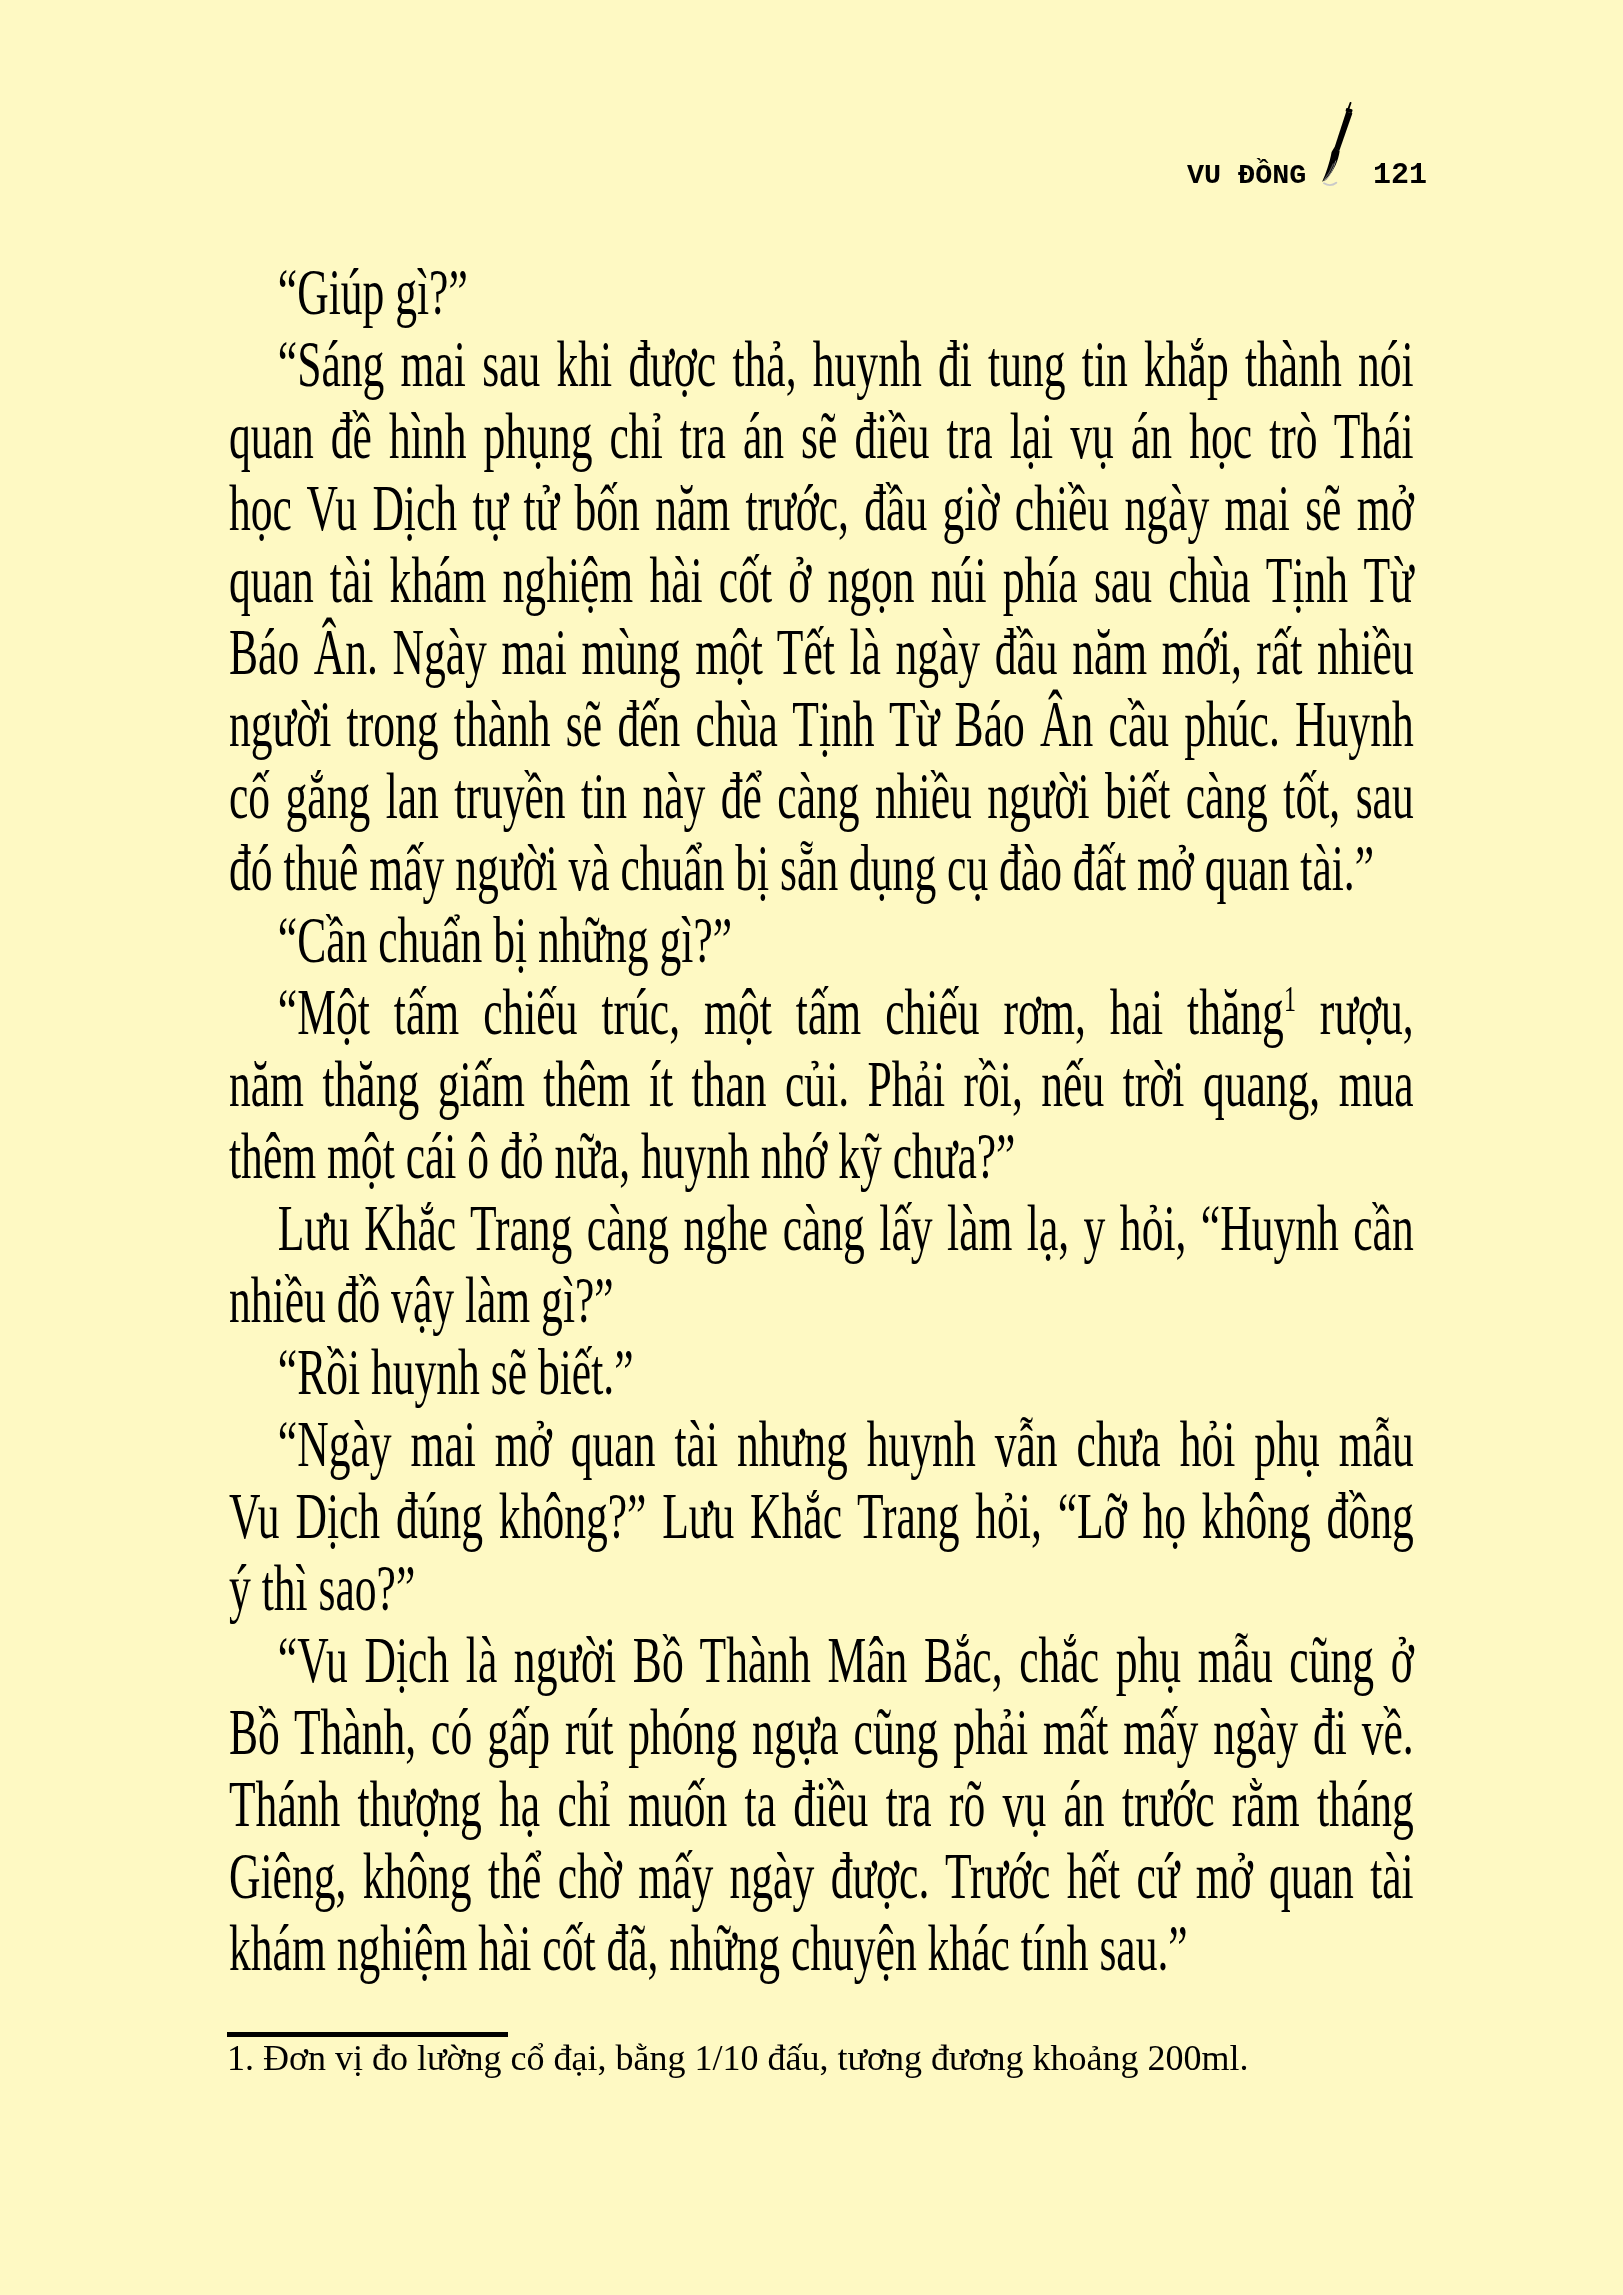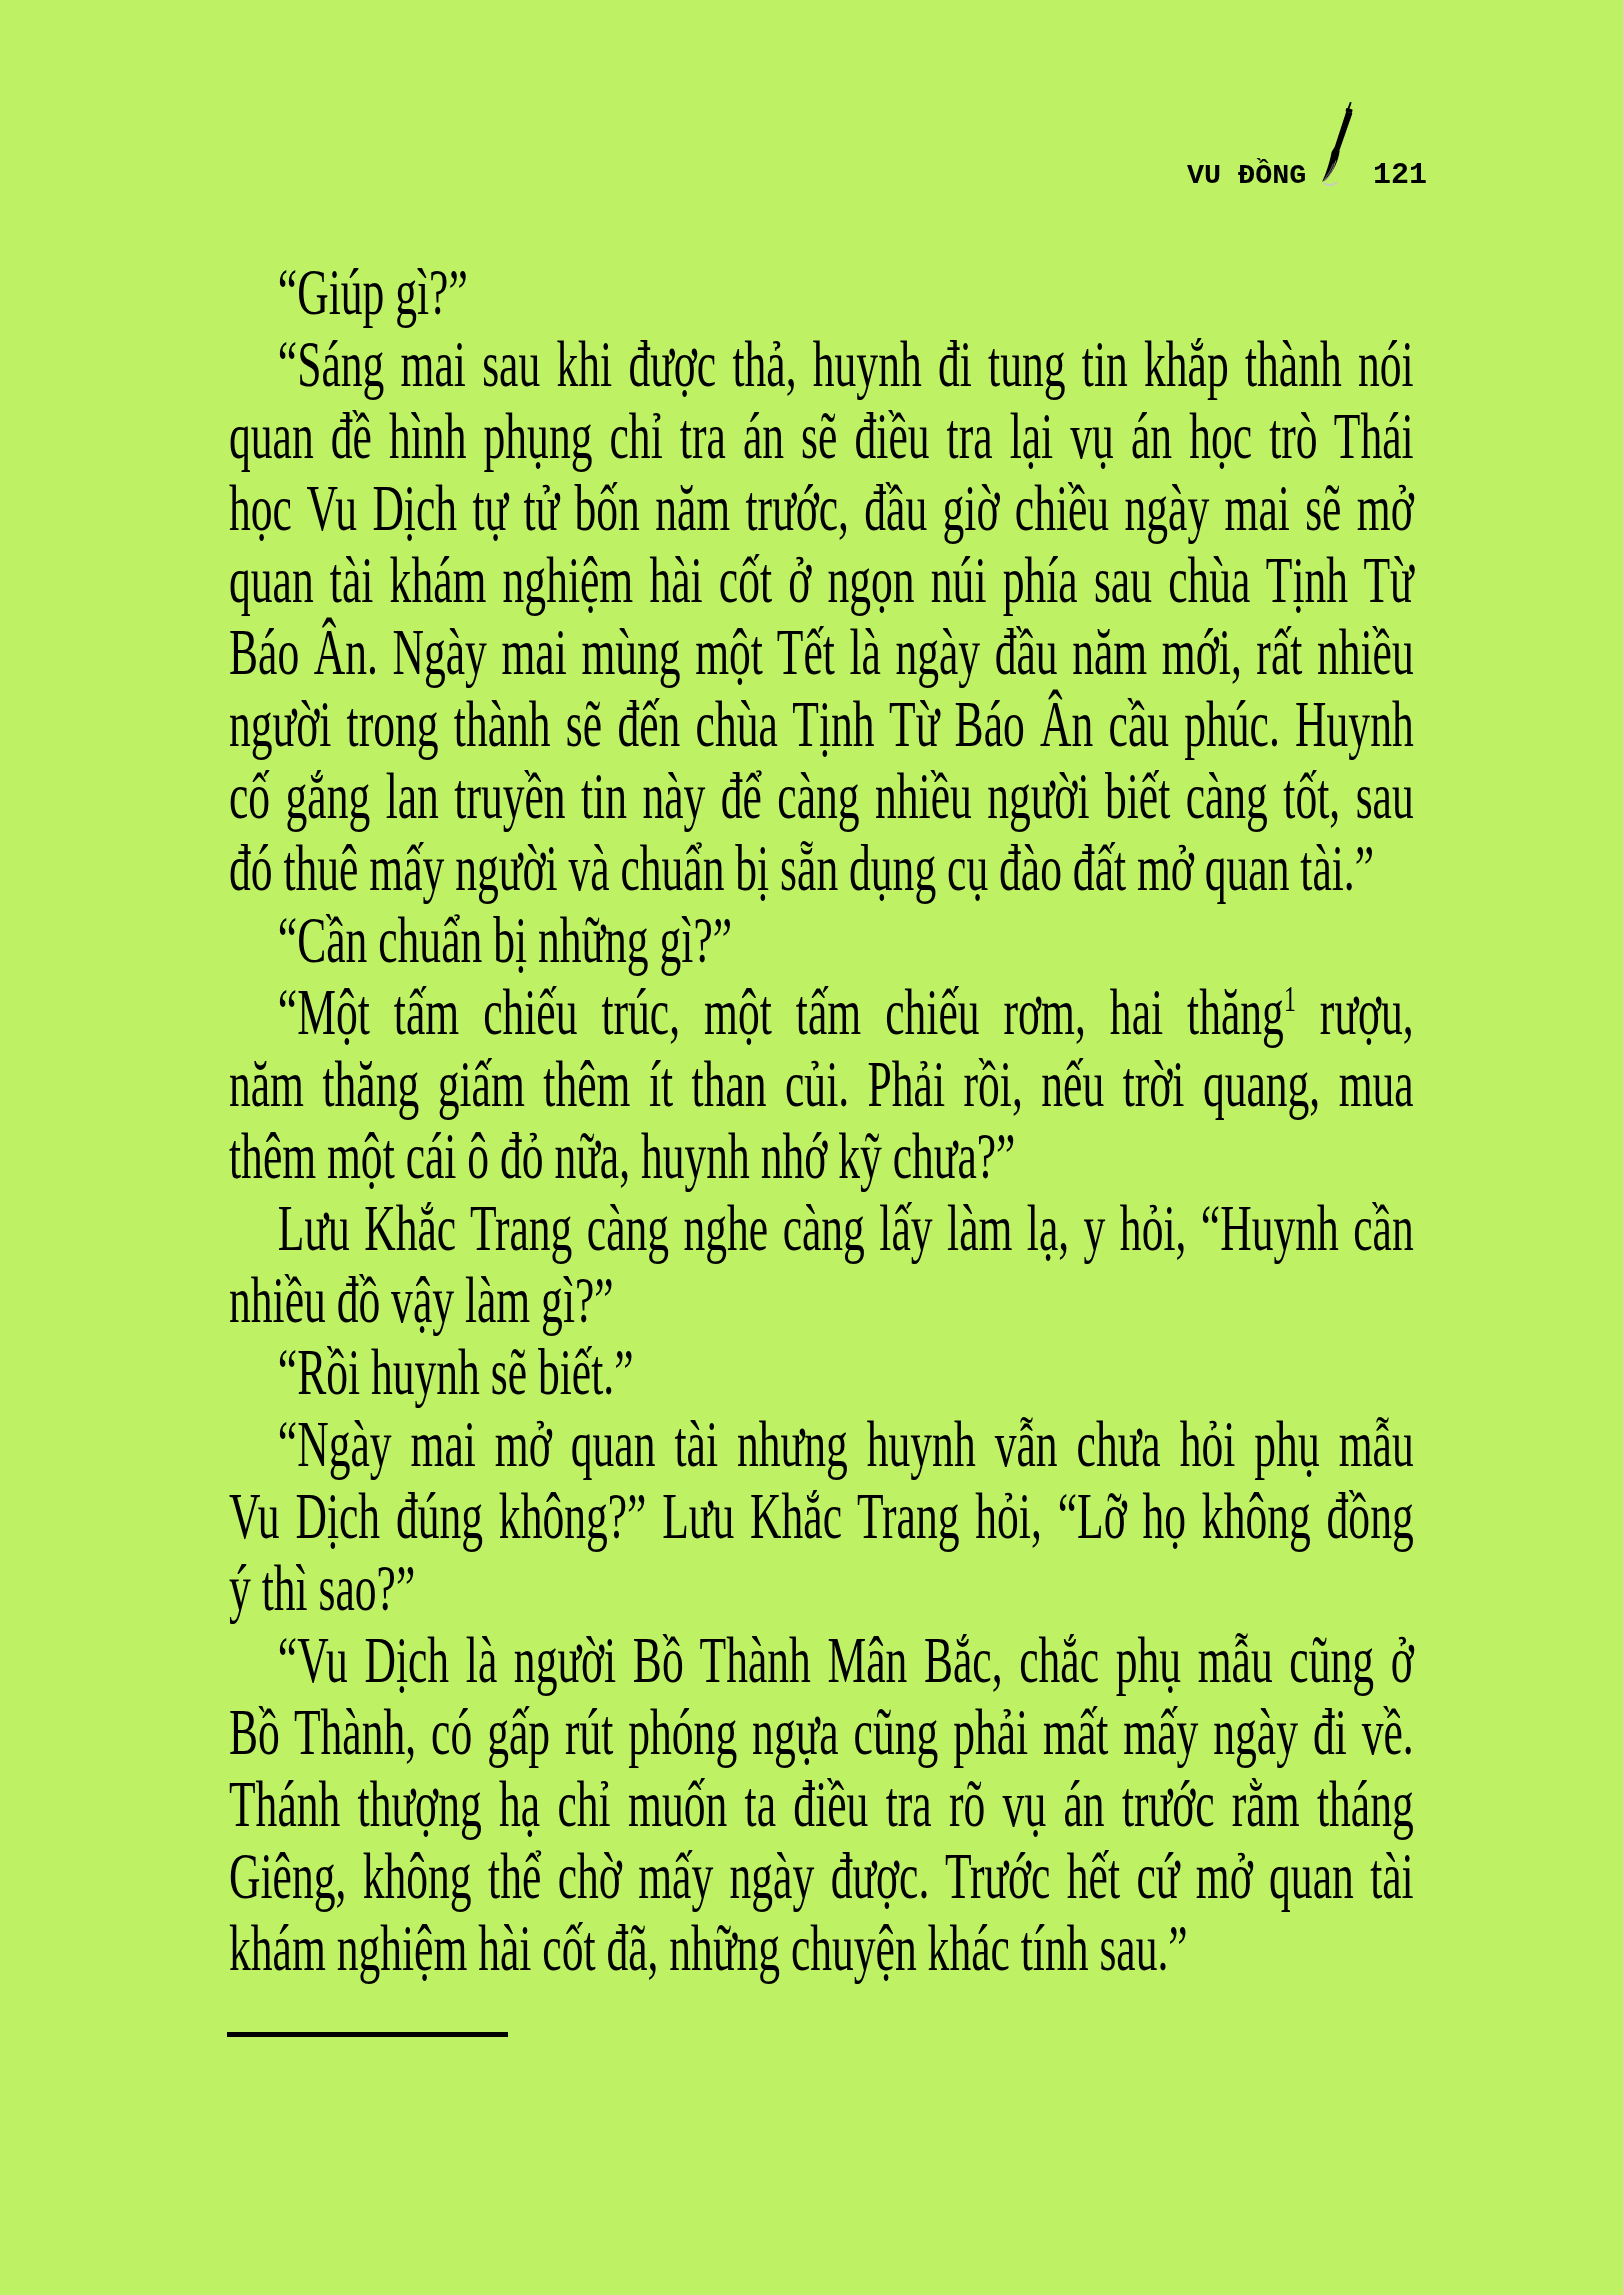--- a/index.html
+++ b/index.html
@@ -2,21 +2,21 @@
 <html style="font-size:7.6px"><head>
 <meta charset="utf-8">
 <style>
   html, body { margin: 0; padding: 0; }
   body {
     width: 1623px; height: 2295px;
     background: #ffffff; color: #000000;
     position: relative; overflow: hidden;
     font-family: "Liberation Serif", "DejaVu Serif", serif;
   }
-  .page { position: absolute; inset: 0; background: #bef264; }
+  .page { position: absolute; inset: 0; background: #fef9c3; }
 
   
   .header-title {
     position: absolute; left: 1187px; top: 162px;
     font-family: "Liberation Mono", "DejaVu Sans Mono", monospace;
     font-weight: 700; font-size: 28.4px; line-height: 28.4px;
     white-space: nowrap; color: #000;
   }
   .header-page {
     position: absolute; left: 1365px; top: 160px;
@@ -115,15 +115,16 @@
         <div class="line first">“Vu Dịch là người Bồ Thành Mân Bắc, chắc phụ mẫu cũng ở</div>
         <div class="line">Bồ Thành, có gấp rút phóng ngựa cũng phải mất mấy ngày đi về.</div>
         <div class="line">Thánh thượng hạ chỉ muốn ta điều tra rõ vụ án trước rằm tháng</div>
         <div class="line">Giêng, không thể chờ mấy ngày được. Trước hết cứ mở quan tài</div>
         <div class="line last">khám nghiệm hài cốt đã, những chuyện khác tính sau.”</div>
       </div>
     </div>
 
   <div class="footnote-rule"></div>
 
+  <div class="footnote">1. Đơn vị đo lường cổ đại, bằng 1/10 đấu, tương đương khoảng 200ml.</div>
 
 </div>
 
 
 </body></html>

